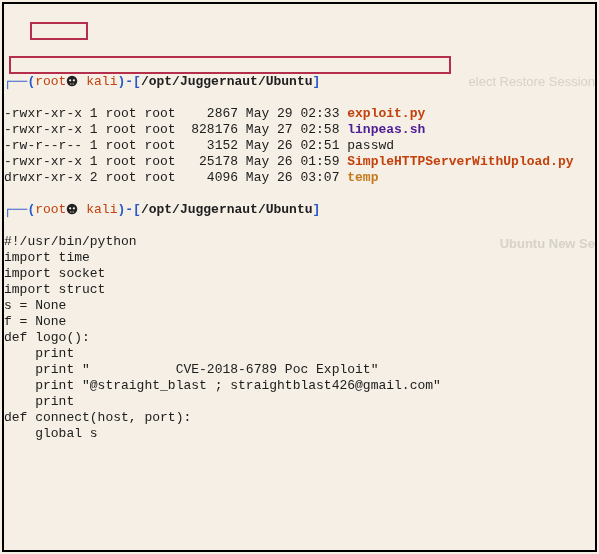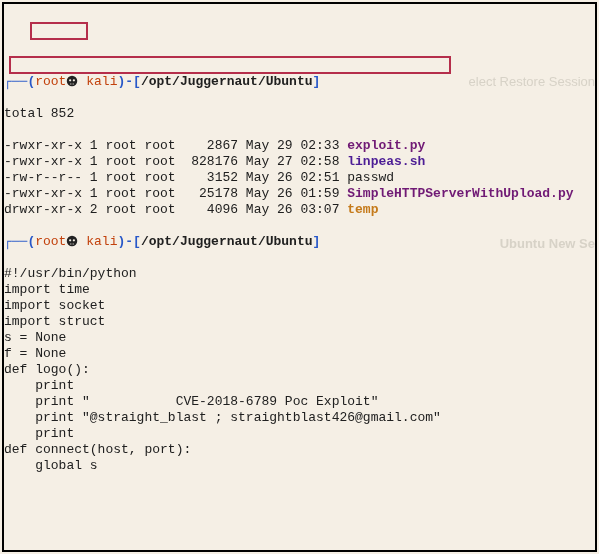--- a/index.html
+++ b/index.html
@@ -21,21 +21,21 @@
     top: 2px;
     right: 2px;
     bottom: 2px;
     border: 2px solid #000;
     padding: 6px 8px 6px 0;
     box-sizing: border-box;
     white-space: pre;
   }
   .red { color: #c2410c; font-weight: normal; }
   .blue { color: #2757c8; font-weight: bold; }
-  .crimson { color: #701a75; font-weight: bold; }
+  .crimson { color: #c2410c; font-weight: bold; }
   .orange { color: #c57a1a; font-weight: bold; }
   .green { color: #4c1d95; font-weight: bold; }
   .bold { font-weight: bold; margin-top: 44px; }
   .faint {
     position: absolute;
     color: #d7d2c7;
     font-family: Arial, sans-serif;
     font-size: 13px;
     white-space: nowrap;
     pointer-events: none;
@@ -74,21 +74,20 @@
 <span class="faint faint1">elect Restore Session</span>
 <span class="faint faint3">Ubuntu New Se</span>
 
 <span class="row"><span class="blue">┌──(</span><span class="red">root</span><svg class="skull" viewBox="0 0 16 16">
         <circle cx="8" cy="8" r="7" fill="#222" stroke="none"></circle>
         <circle cx="5.5" cy="7" r="1.5" fill="#f5efe5"></circle>
         <circle cx="10.5" cy="7" r="1.5" fill="#f5efe5"></circle>
         <rect x="6" y="11" width="1" height="2" fill="#f5efe5"></rect>
         <rect x="9" y="11" width="1" height="2" fill="#f5efe5"></rect>
       </svg> <span class="red">kali</span><span class="blue">)</span><span class="blue">-[</span><span class="bold">/opt/Juggernaut/Ubuntu</span><span class="blue">]</span></span>
-<span class="row">total 852</span>
 <div id="file-list"><span class="row"><span>-rwxr-xr-x 1 root root    2867 May 29 02:33 </span><span class="crimson">exploit.py</span></span><span class="row"><span>-rwxr-xr-x 1 root root  828176 May 27 02:58 </span><span class="green">linpeas.sh</span></span><span class="row"><span>-rw-r--r-- 1 root root    3152 May 26 02:51 </span><span class="">passwd</span></span><span class="row"><span>-rwxr-xr-x 1 root root   25178 May 26 01:59 </span><span class="crimson">SimpleHTTPServerWithUpload.py</span></span><span class="row"><span>drwxr-xr-x 2 root root    4096 May 26 03:07 </span><span class="orange">temp</span></span></div>
 <span class="row"><span class="blue">┌──(</span><span class="red">root</span><svg class="skull" viewBox="0 0 16 16">
         <circle cx="8" cy="8" r="7" fill="#222" stroke="none"></circle>
         <circle cx="5.5" cy="7" r="1.5" fill="#f5efe5"></circle>
         <circle cx="10.5" cy="7" r="1.5" fill="#f5efe5"></circle>
         <rect x="6" y="11" width="1" height="2" fill="#f5efe5"></rect>
         <rect x="9" y="11" width="1" height="2" fill="#f5efe5"></rect>
       </svg> <span class="red">kali</span><span class="blue">)</span><span class="blue">-[</span><span class="bold">/opt/Juggernaut/Ubuntu</span><span class="blue">]</span></span>
 <div id="code-block"><span class="row">#!/usr/bin/python</span><span class="row">import time</span><span class="row">import socket</span><span class="row">import struct</span><span class="row">s = None</span><span class="row">f = None</span><span class="row">def logo():</span><span class="row">    print</span><span class="row">    print "           CVE-2018-6789 Poc Exploit"</span><span class="row">    print "@straight_blast ; straightblast426@gmail.com"</span><span class="row">    print</span><span class="row">def connect(host, port):</span><span class="row">    global s</span></div>
 </div>

